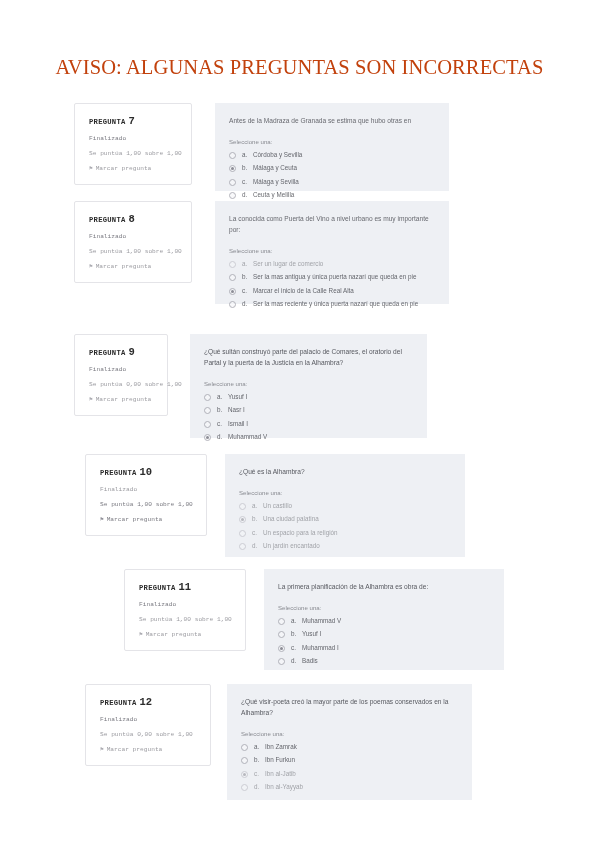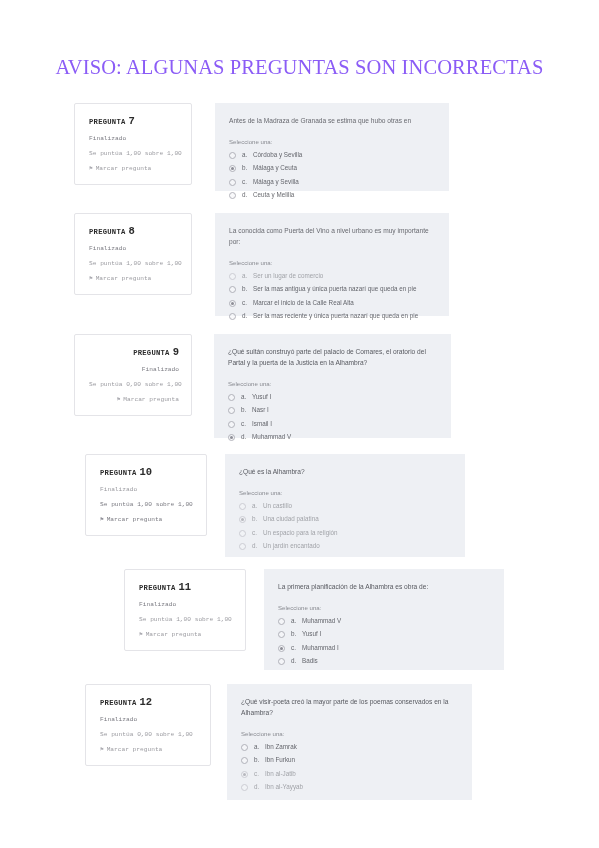--- a/index.html
+++ b/index.html
@@ -26,21 +26,21 @@
   
   .doc-title {
     position: absolute;
     left: 0;
     top: 56px;
     width: 599px;
     text-align: center;
     font-family: "Liberation Serif", serif;
     font-size: 20.5px;
     letter-spacing: 0.1px;
-    color: #8b5cf6;
+    color: #c2410c;
     white-space: nowrap;
   }
 
   
   .qblock {
     position: absolute;
     display: flex;
     align-items: flex-start;
   }
 
@@ -147,26 +147,26 @@
     width: 9px;
     margin-right: 2px;
   }
   .opt-text { flex: 1 1 auto; }
 
   
   #q7  { left: 74px;  top: 103px; }
   #q7  .info-card { width: 118px; height: 82px; }
   #q7  .qpanel    { width: 234px; height: 88px; margin-left: 23px; }
 
-  #q8  { left: 74px;  top: 213px; }
+  #q8  { left: 74px;  top: 201px; }
   #q8  .info-card { width: 118px; height: 82px; }
   #q8  .qpanel    { width: 234px; height: 103px; margin-left: 23px; }
 
   #q9  { left: 74px;  top: 334px; }
-  #q9  .info-card { width: 118px; height: 82px; text-align: right; }
+  #q9  .info-card { width: 94px; height: 82px; }
   #q9  .qpanel    { width: 237px; height: 104px; margin-left: 22px; }
 
   #q10 { left: 85px;  top: 454px; justify-content: center; }
   #q10 .info-card { width: 122px; height: 82px; }
   #q10 .qpanel    { width: 240px; height: 103px; margin-left: 18px; }
 
   #q11 { left: 85px;  top: 569px; padding-left: 39px; }
   #q11 .info-card { width: 122px; height: 82px; }
   #q11 .qpanel    { width: 240px; height: 101px; margin-left: 18px; }
 

